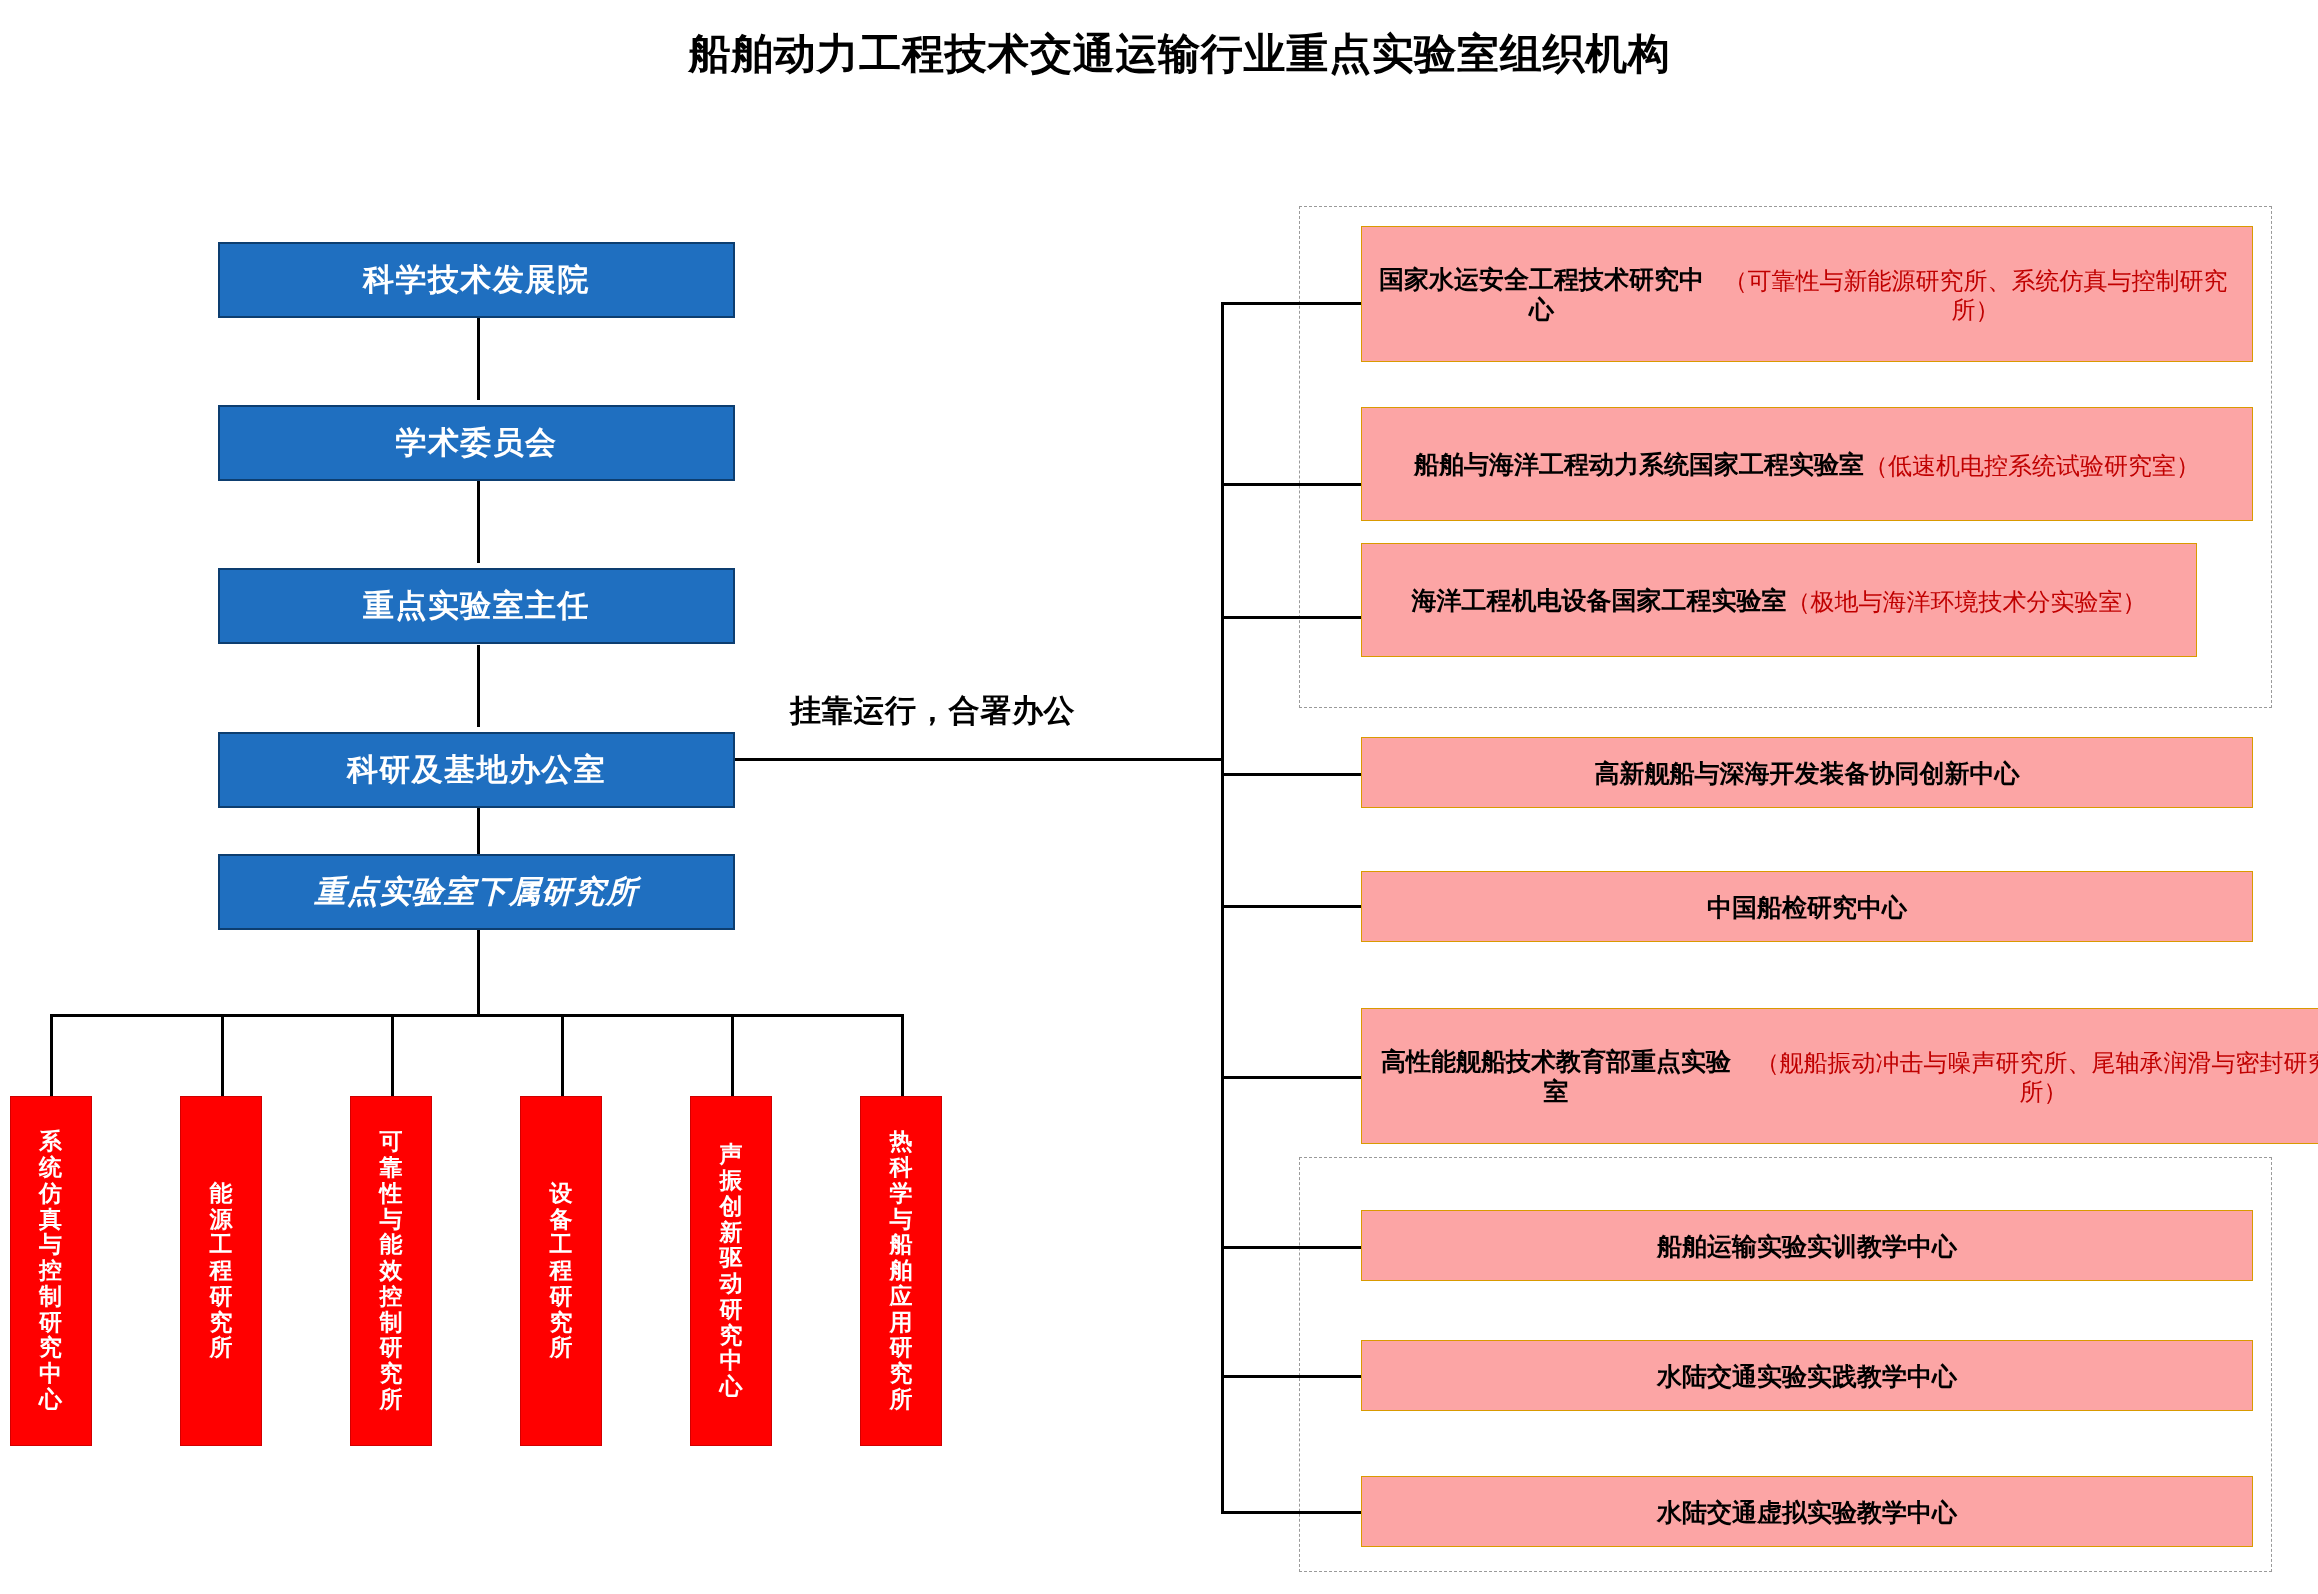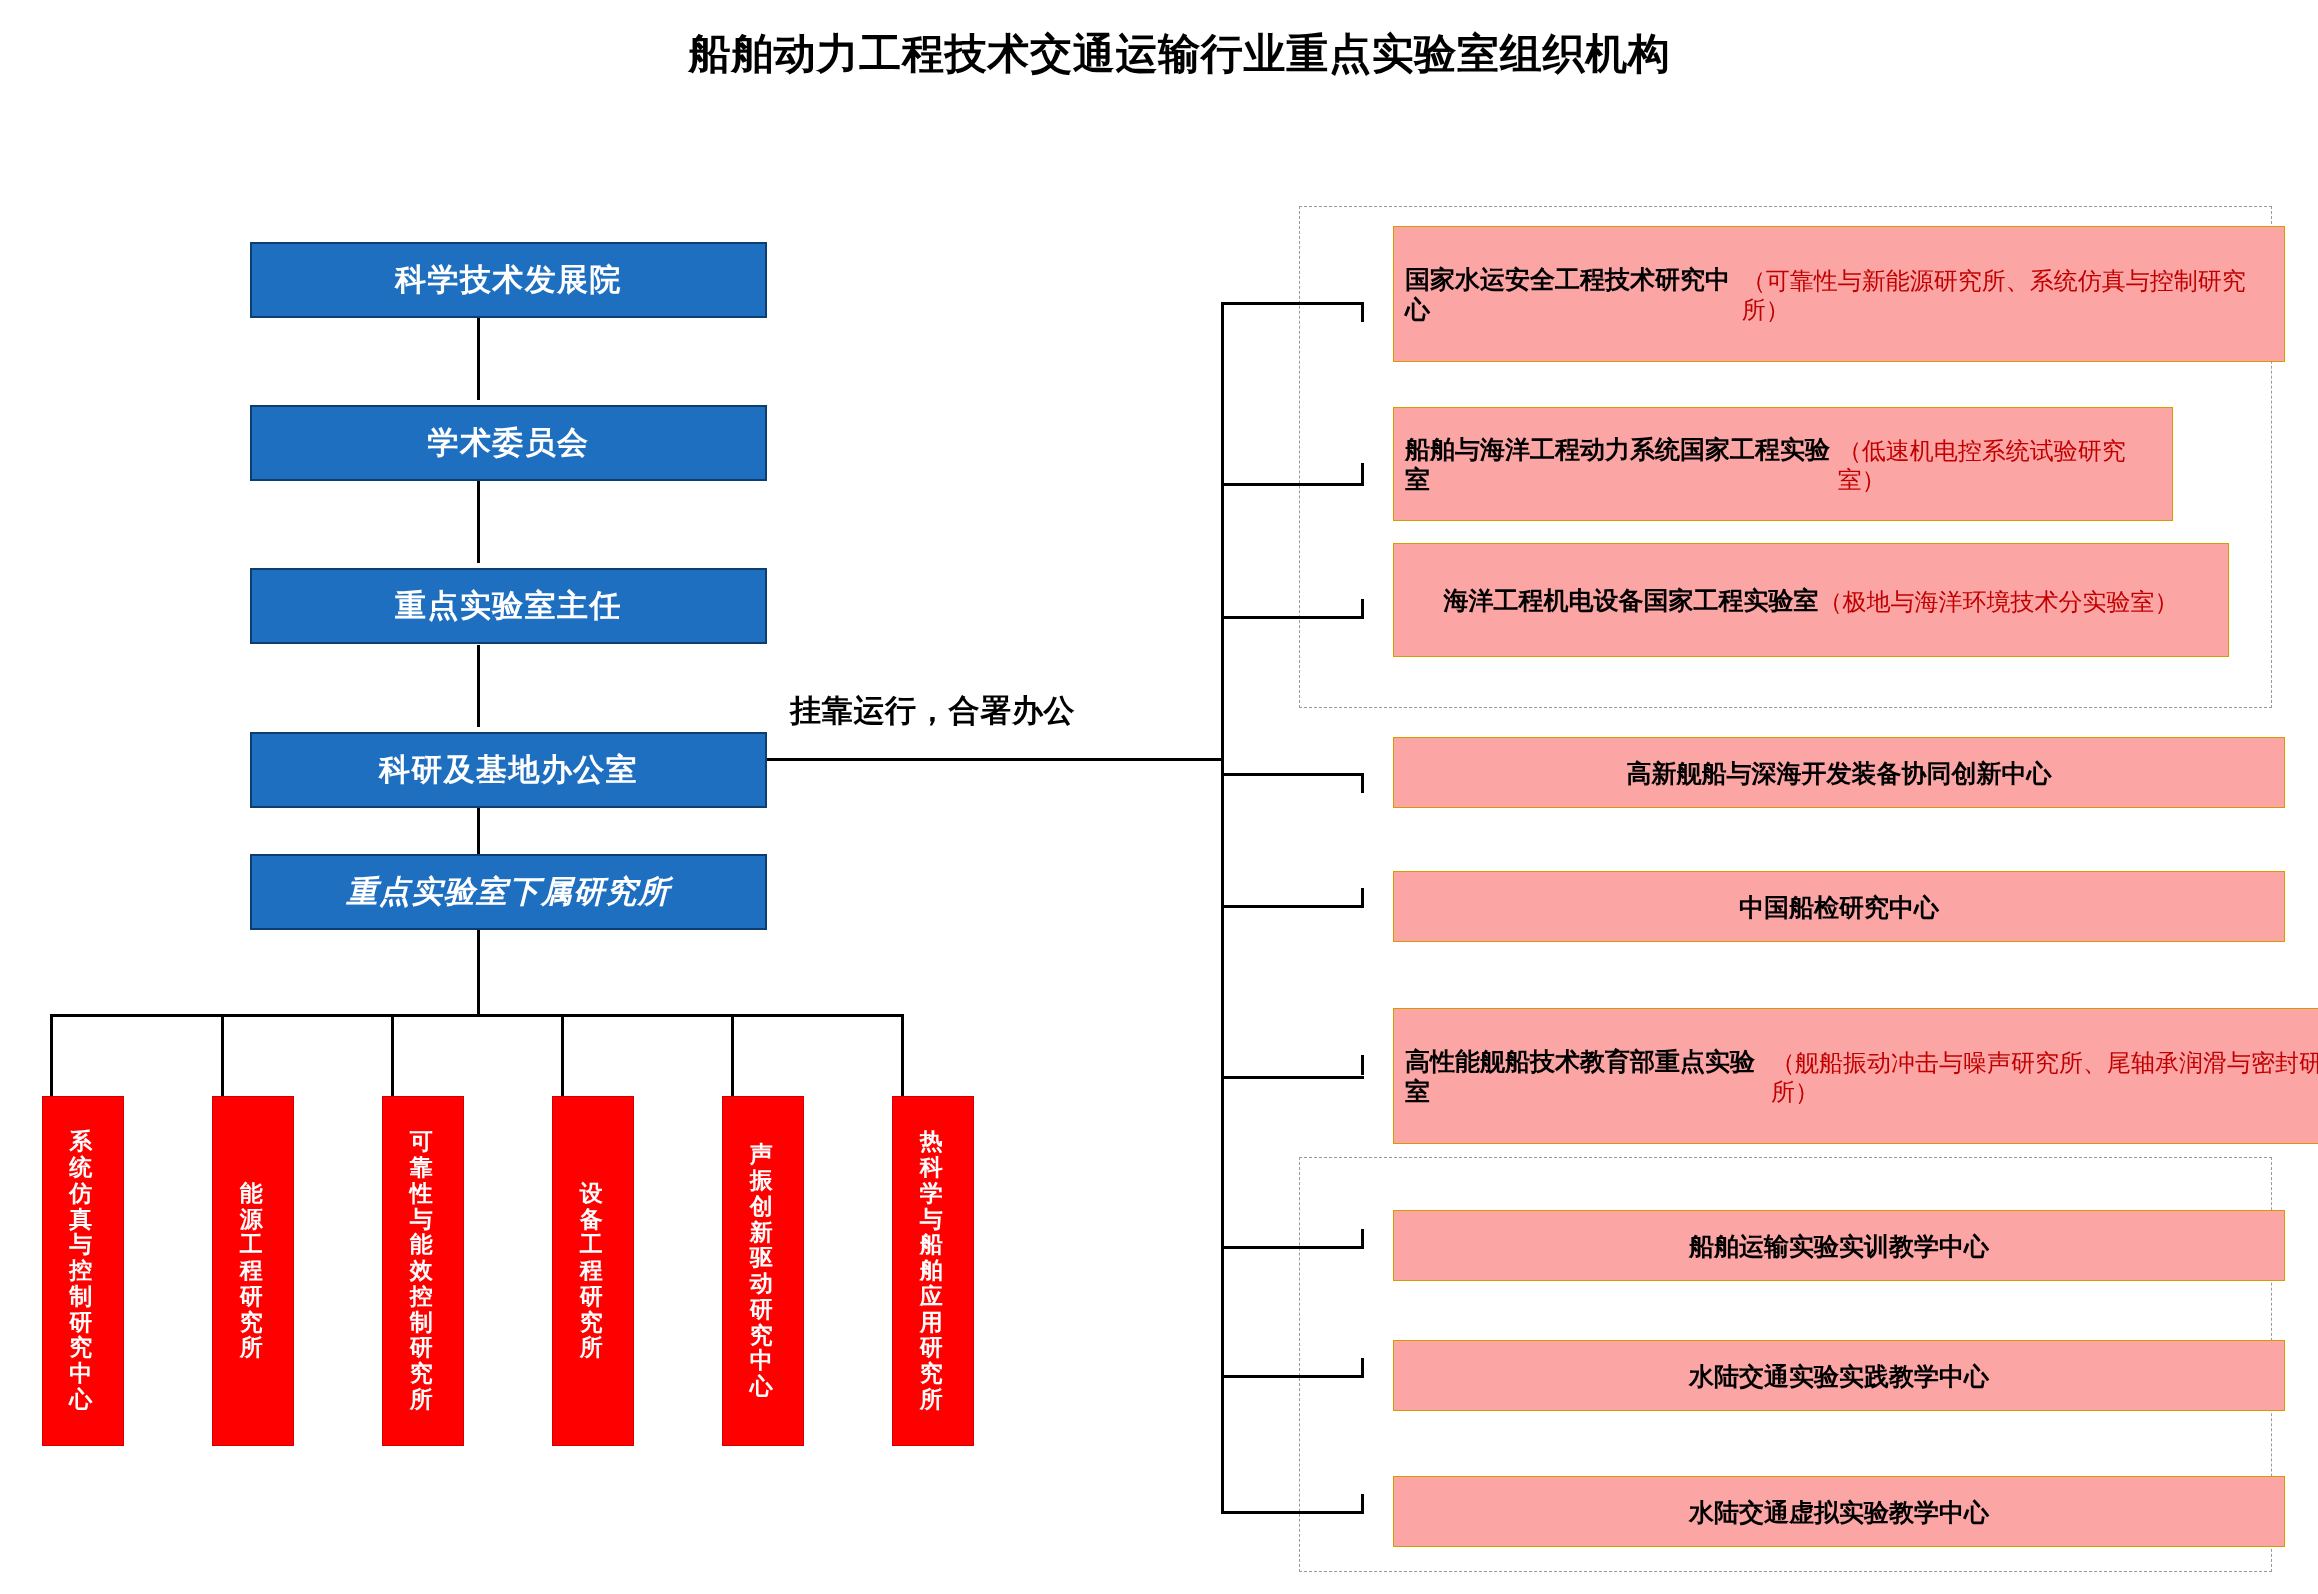--- a/index.html
+++ b/index.html
@@ -28,25 +28,24 @@
     margin-left: 20px;
   }
 
   
   .box {
     position: absolute;
     box-sizing: border-box;
     display: flex;
     align-items: center;
     justify-content: center;
-    text-align: left;
+    text-align: center;
     font-weight: bold;
     color: #ffffff;
     line-height: 1.12;
-    margin-left: 32px;
   }
   .blue-box {
     background: #1F6FC0;
     border: 2px solid #0d3e70;
     font-size: 31px;
     letter-spacing: 1.4px;
   }
   .red-box {
     background: #FF0000;
     border: 1.4px solid #d10000;
@@ -252,21 +251,21 @@
       <span>研</span>
       <span>究</span>
       <span>所</span>
     </span>
 </div>
 
 <div class="box gold-box" style="left:1361px; top:226px; width:892px; height:136px;">
   <div class="main">国家水运安全工程技术研究中心</div>
   <div class="sub">（可靠性与新能源研究所、系统仿真与控制研究所）</div>
 </div>
-<div class="box gold-box" style="left:1361px; top:407px; width:780px; height:114px;">
+<div class="box gold-box" style="left:1361px; top:407px; width:892px; height:114px;">
   <div class="main">船舶与海洋工程动力系统国家工程实验室</div>
   <div class="sub">（低速机电控系统试验研究室）</div>
 </div>
 <div class="box gold-box" style="left:1361px; top:543px; width:836px; height:114px;">
   <div class="main">海洋工程机电设备国家工程实验室</div>
   <div class="sub">（极地与海洋环境技术分实验室）</div>
 </div>
 
 <div class="box gold-box" style="left:1361px; top:737px; width:892px; height:71px;">
   <div class="main">高新舰船与深海开发装备协同创新中心</div>

